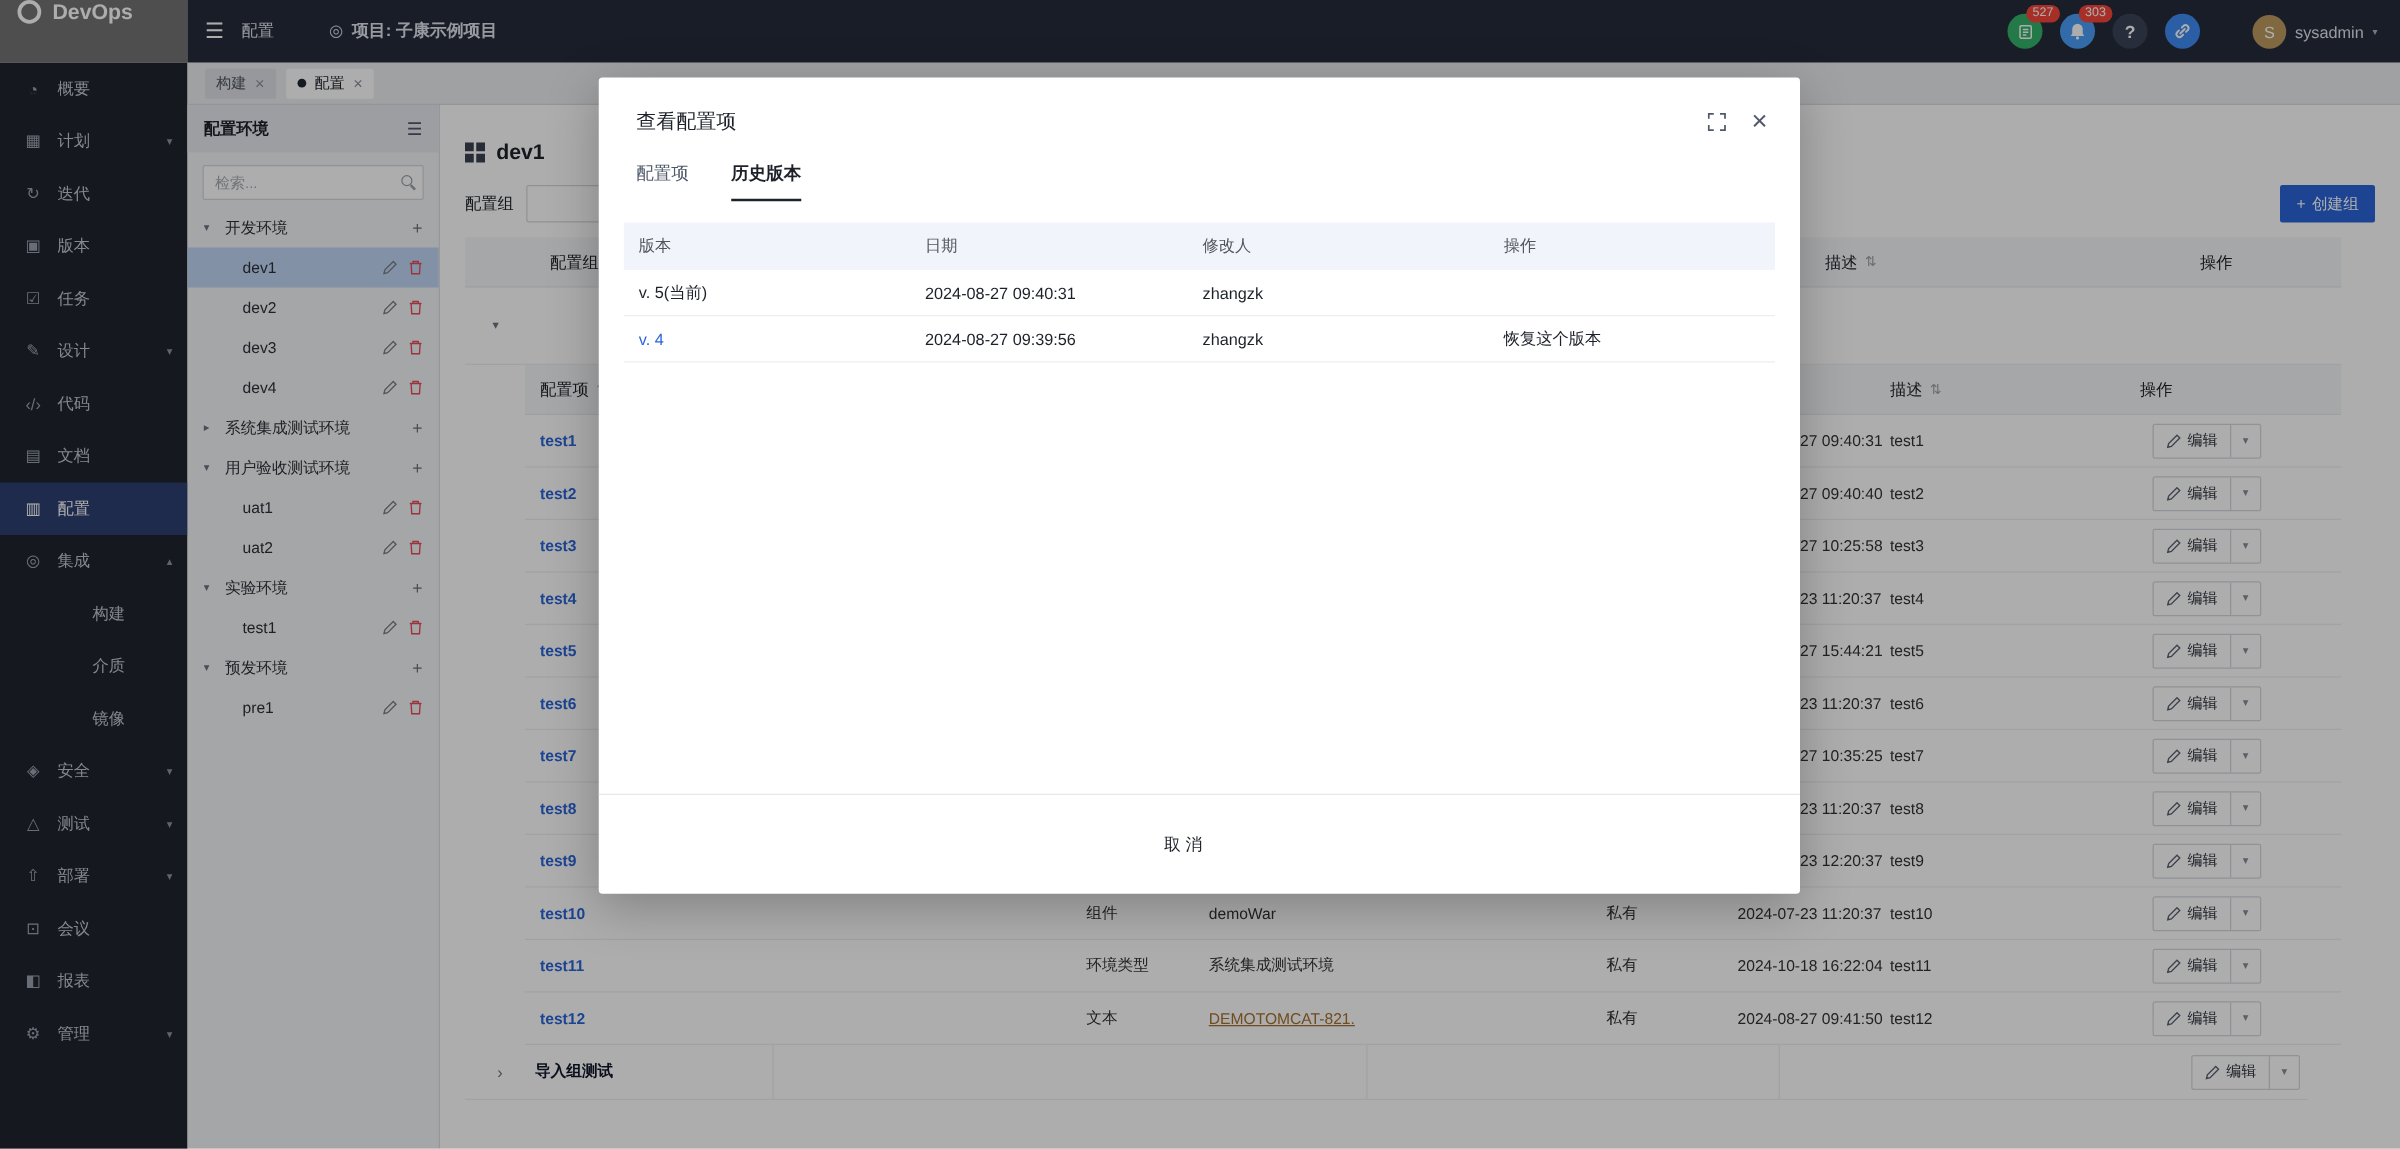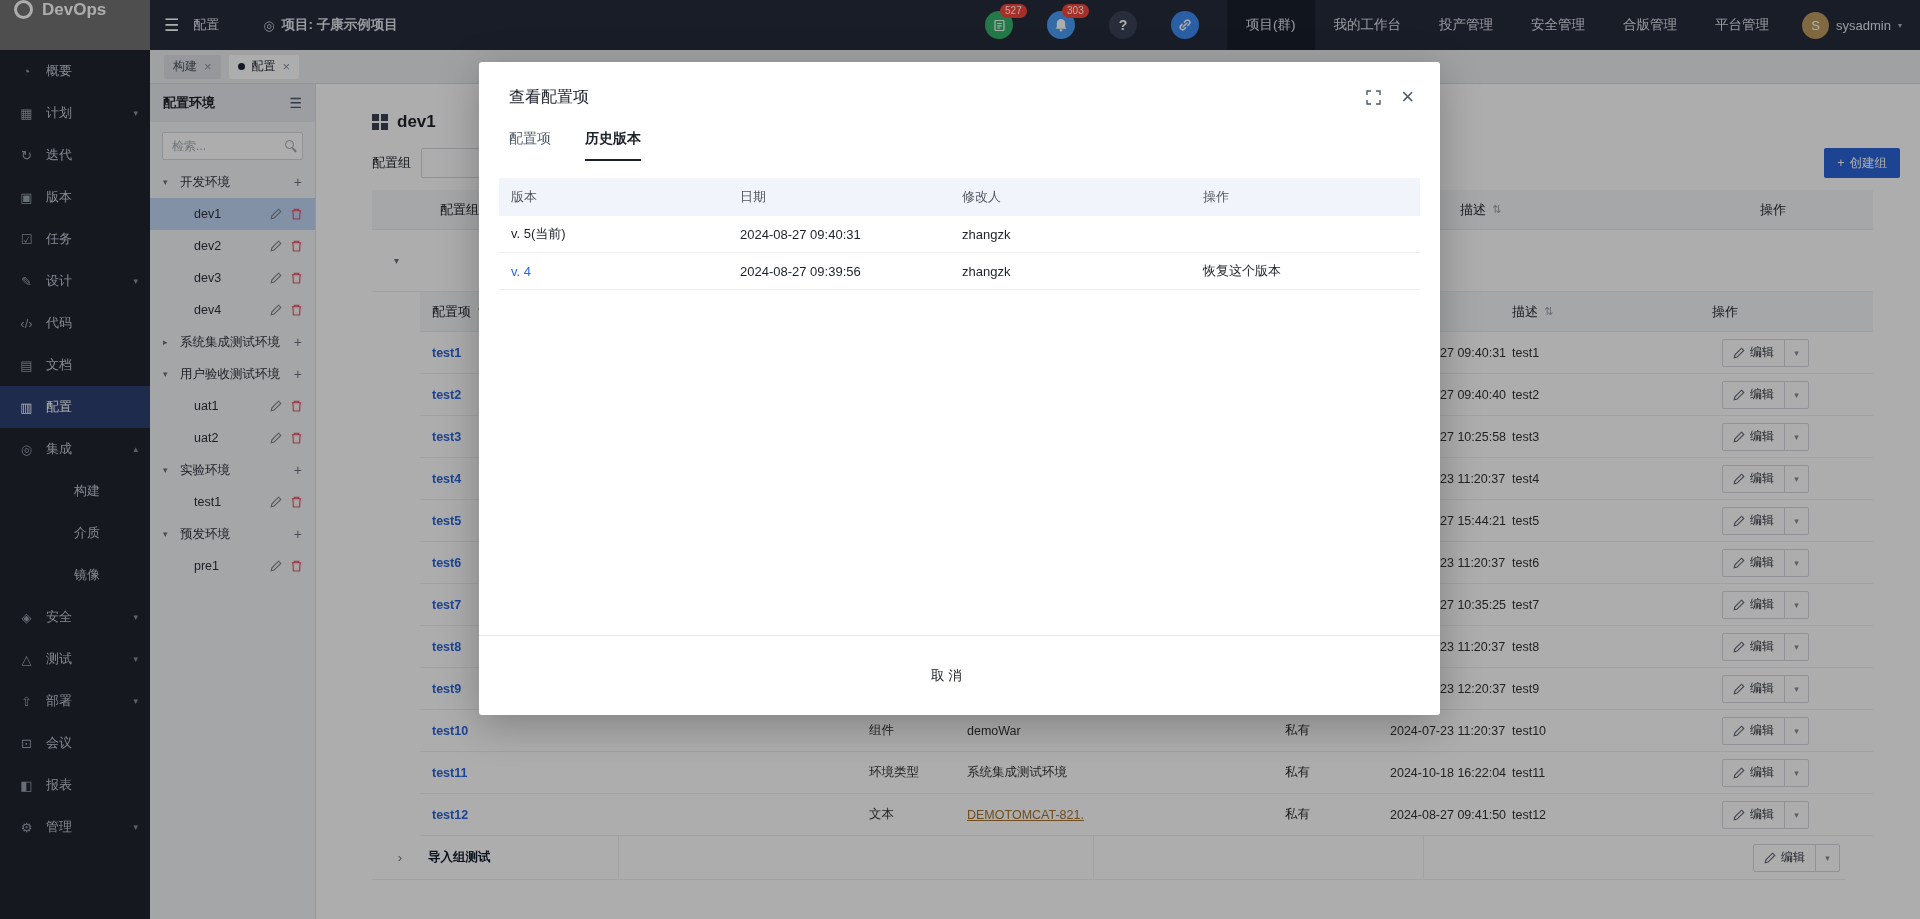--- a/index.html
+++ b/index.html
@@ -16,21 +16,21 @@
 .side-item .s-chev{margin-left:auto;font-size:9px;color:#8b93a3}
 .side-item.active{background:#2e4070;color:#fff}
 .side-item.active .s-icon{color:#fff}
 
 
 .topbar{position:absolute;left:150px;right:0;top:0;height:50px;background:#252b3a;display:flex;align-items:center;color:#dfe3ea;z-index:2}
 .tb-menu{font-size:17px;padding:0 14px;cursor:pointer;color:#fff}
 .tb-module{margin-right:44px}
 .tb-project{font-weight:bold;display:flex;align-items:center;gap:7px;font-size:13.5px}
 .tb-project .p-ic{font-size:13px;color:#c9cfdb;font-weight:normal}
-.tb-icons{margin-left:auto;display:flex;gap:34px;align-items:flex-end;margin-right:28px}
+.tb-icons{margin-left:auto;display:flex;gap:14px;align-items:flex-end;margin-right:28px}
 .tb-circle{position:relative;width:28px;height:28px;border-radius:50%;display:flex;align-items:center;justify-content:center;color:#fff;cursor:pointer}
 .tb-circle.green{background:#36b36a}
 .tb-circle.blue{background:#4a9ef7}
 .tb-circle.dark{background:#3a4356;font-weight:bold;font-size:14px}
 .tb-circle.blue2{background:#3f8cf5}
 .badge{position:absolute;top:-7px;left:15px;background:#f5483b;color:#fff;font-size:10px;font-style:normal;line-height:14px;padding:0 5px;border-radius:8px;font-weight:normal;white-space:nowrap}
 .tb-nav{display:flex;height:100%}
 .nav-item{display:flex;align-items:center;padding:0 19px;font-size:13.5px;cursor:pointer}
 .nav-item.active{background:#1a1f2b}
 .tb-user{display:flex;align-items:center;gap:7px;padding:0 18px 0 14px;cursor:pointer}
@@ -38,21 +38,21 @@
 .tb-user .caret{font-size:8px;color:#aab1bf}
 
 
 .tabstrip{position:absolute;left:150px;right:0;top:50px;height:34px;background:#eceef1;border-bottom:1px solid #d9dce1;display:flex;align-items:center;padding-left:14px;gap:8px;z-index:1}
 .chip{display:flex;align-items:center;gap:7px;height:24px;padding:0 9px;font-size:12px;background:#dde0e5;color:#4e5560;cursor:pointer;border-radius:2px}
 .chip.active{background:#fff;color:#1d2129}
 .chip .dot{width:7px;height:7px;border-radius:50%;background:#1f2533}
 .chip .x{color:#8a919c;font-size:13px}
 
 
-.envpanel{position:absolute;left:150px;top:84px;bottom:0;width:166px;background:#f4f5f6;border-right:1px solid #dcdfe3;z-index:1;display:flex;flex-direction:column}
+.envpanel{position:absolute;left:150px;top:84px;bottom:0;width:202px;background:#f4f5f6;border-right:1px solid #dcdfe3;z-index:1;display:flex;flex-direction:column}
 .env-header{height:38px;background:#e6e9ed;display:flex;align-items:center;justify-content:space-between;padding:0 13px;font-weight:bold;font-size:13px;color:#1d2129}
 .env-menu{color:#4e5969;cursor:pointer;font-size:14px}
 .env-search{position:relative;margin:10px 12px 6px}
 .env-search input{width:100%;height:28px;border:1px solid #d4d8dd;background:#fff;border-radius:2px;padding:0 26px 0 9px;font-size:12px;color:#333;outline:none}
 .env-search input::placeholder{color:#a7adb6}
 .mag{position:absolute;right:9px;top:8px;width:9px;height:9px;border:1.5px solid #9aa1ab;border-radius:50%}
 .mag::after{content:"";position:absolute;width:5px;height:1.5px;background:#9aa1ab;transform:rotate(45deg);right:-4px;bottom:-2px}
 .env-tree{flex:1;overflow:hidden}
 .t-row{height:32px;display:flex;align-items:center;font-size:12.5px;color:#2c313a;cursor:pointer;padding-right:13px}
 .t-row.group{padding-left:13px}
@@ -147,28 +147,20 @@
         </svg>
       <i class="badge">303</i>
     </span>
     <span class="tb-circle dark">?</span>
     <span class="tb-circle blue2">
       <svg width="14" height="14" viewBox="0 0 14 14" fill="none" stroke="#fff" stroke-width="1.5" stroke-linecap="round">
           <path d="M5.2 8.8L8.8 5.2M4.2 6.3L2.9 7.6a2.4 2.4 0 0 0 3.4 3.4l1.3-1.3M6.4 4.1l1.3-1.3a2.4 2.4 0 0 1 3.4 3.4L9.8 7.5"></path>
         </svg>
     </span>
   </div>
-  <nav class="tb-nav">
-    <div class="nav-item active">项目(群)</div>
-    <div class="nav-item">我的工作台</div>
-    <div class="nav-item">投产管理</div>
-    <div class="nav-item">安全管理</div>
-    <div class="nav-item">合版管理</div>
-    <div class="nav-item">平台管理</div>
-  </nav>
   <div class="tb-user">
     <span class="avatar">S</span>
     <span>sysadmin</span>
     <span class="caret">▾</span>
   </div>
 </header>
 
 <aside class="sidebar" id="sidebar">
   <div class="side-item">
     <span class="s-icon">◔</span>

